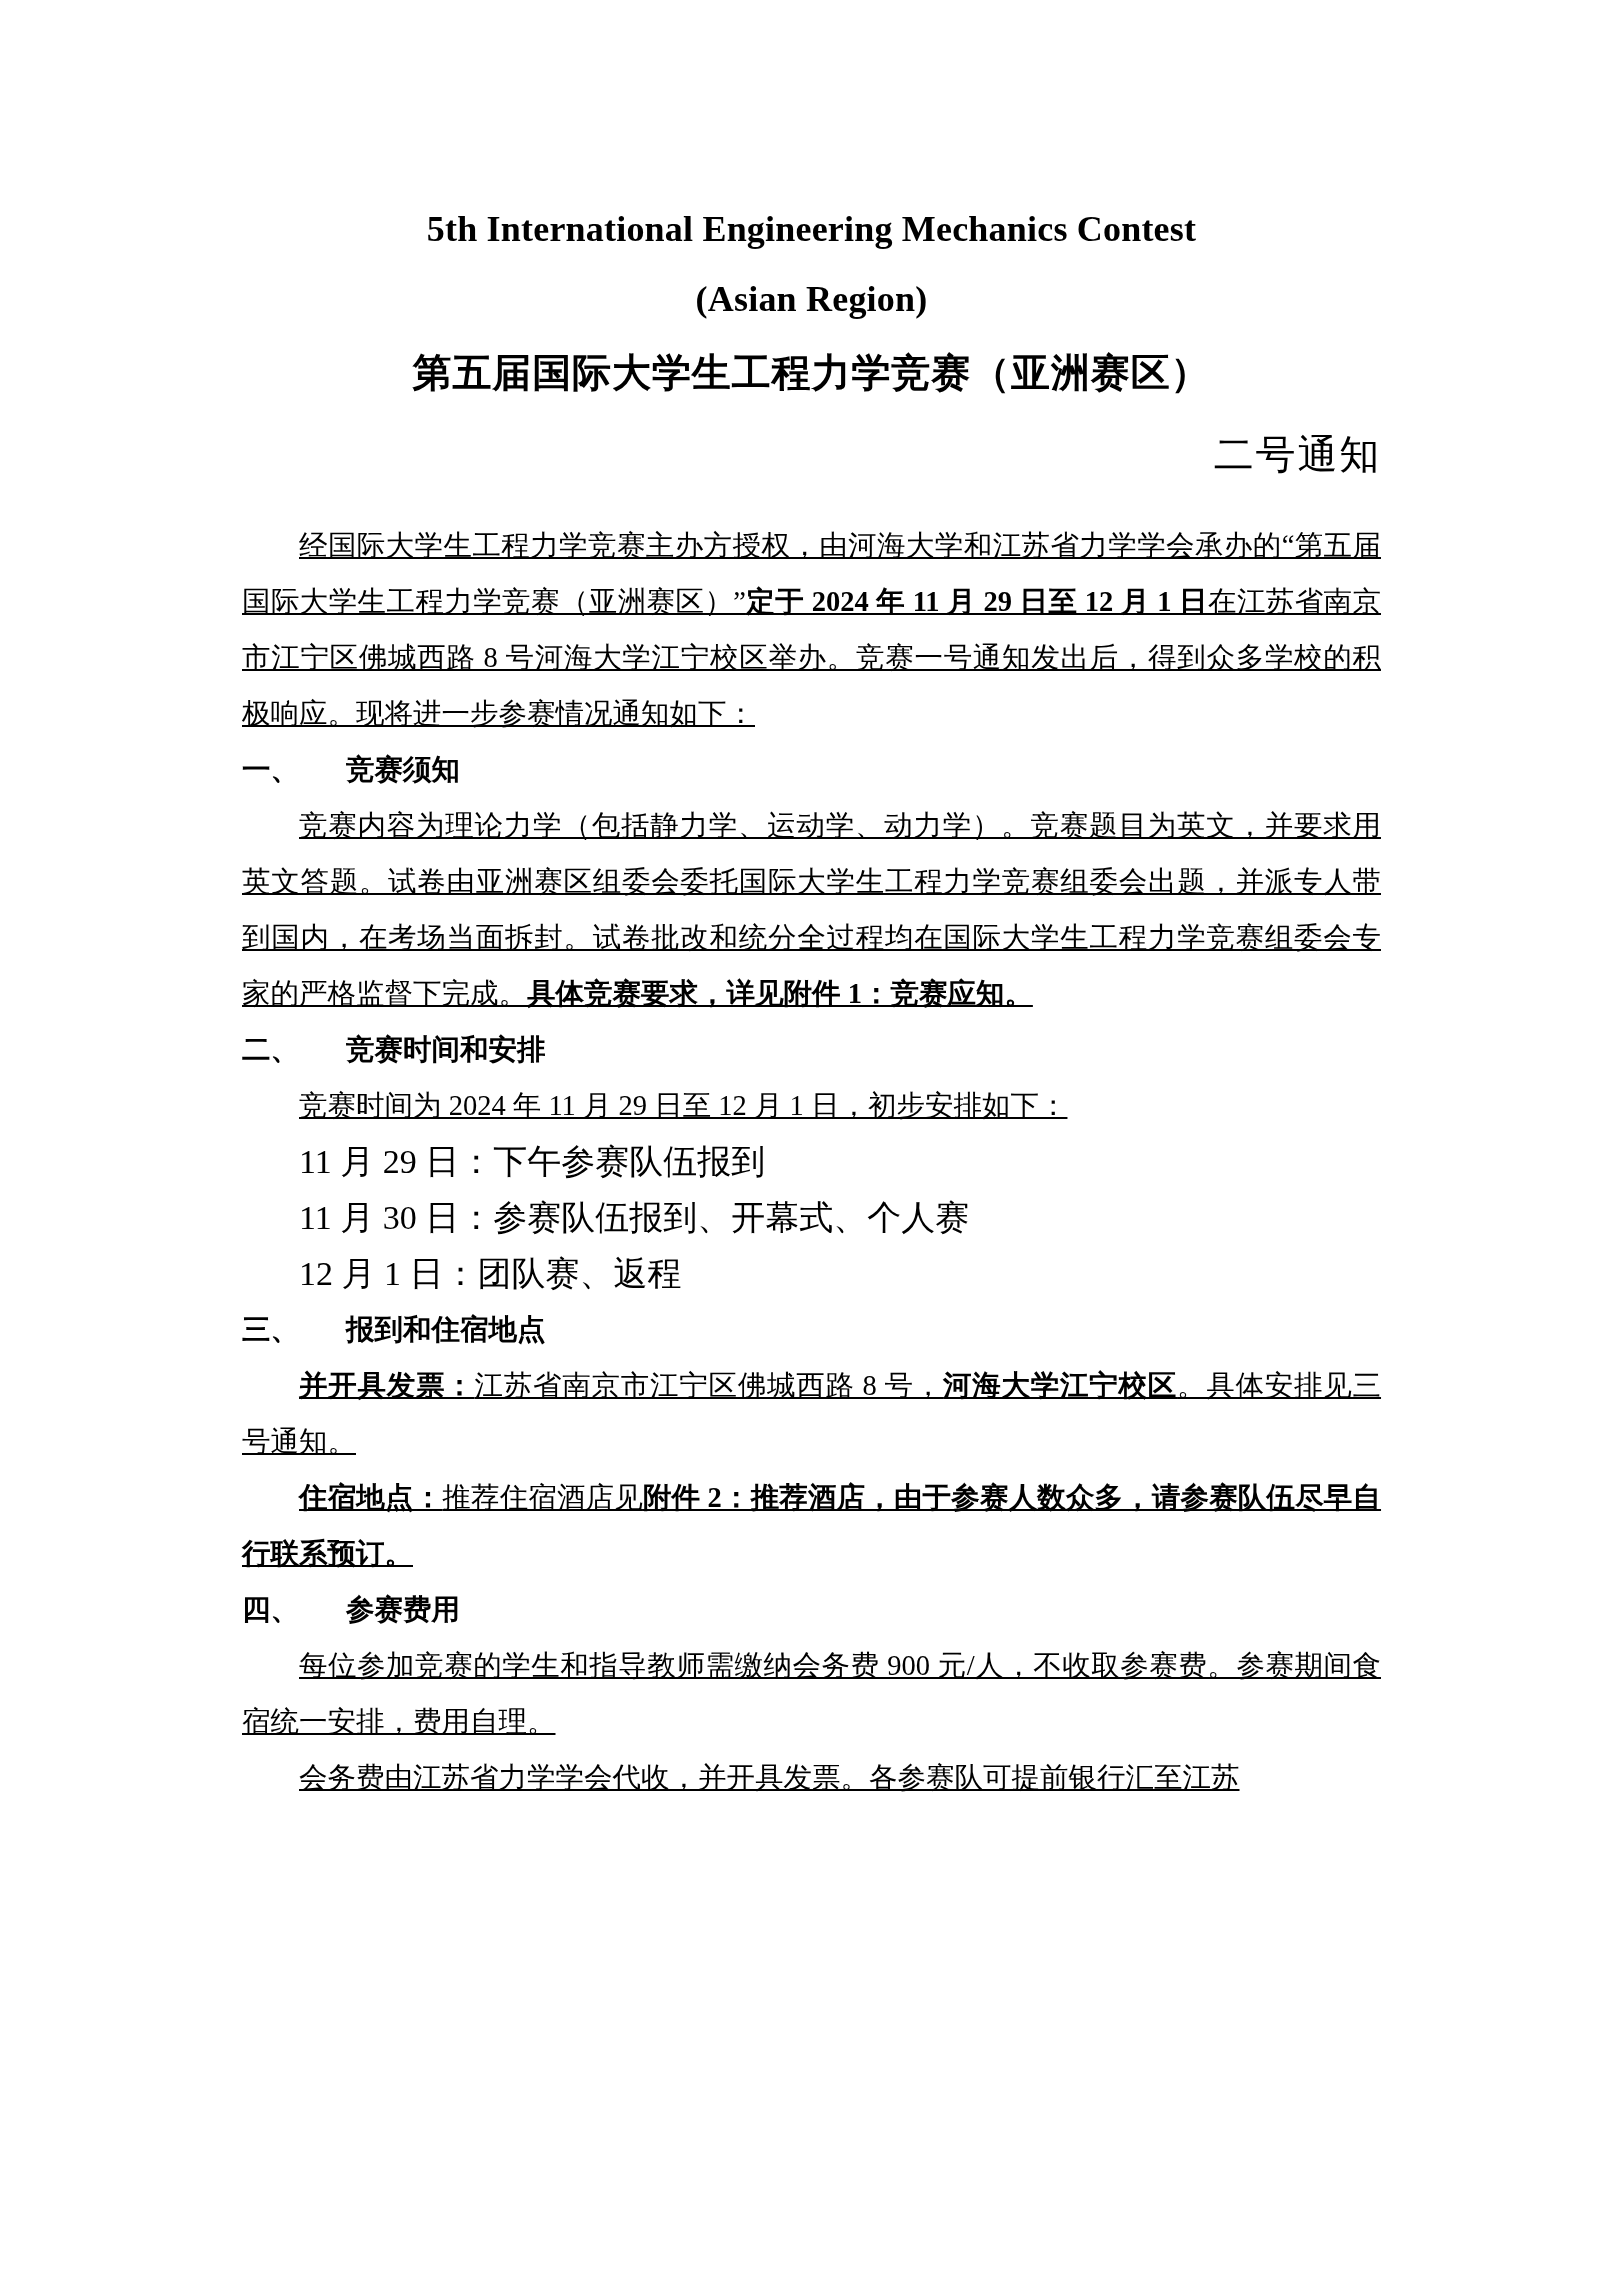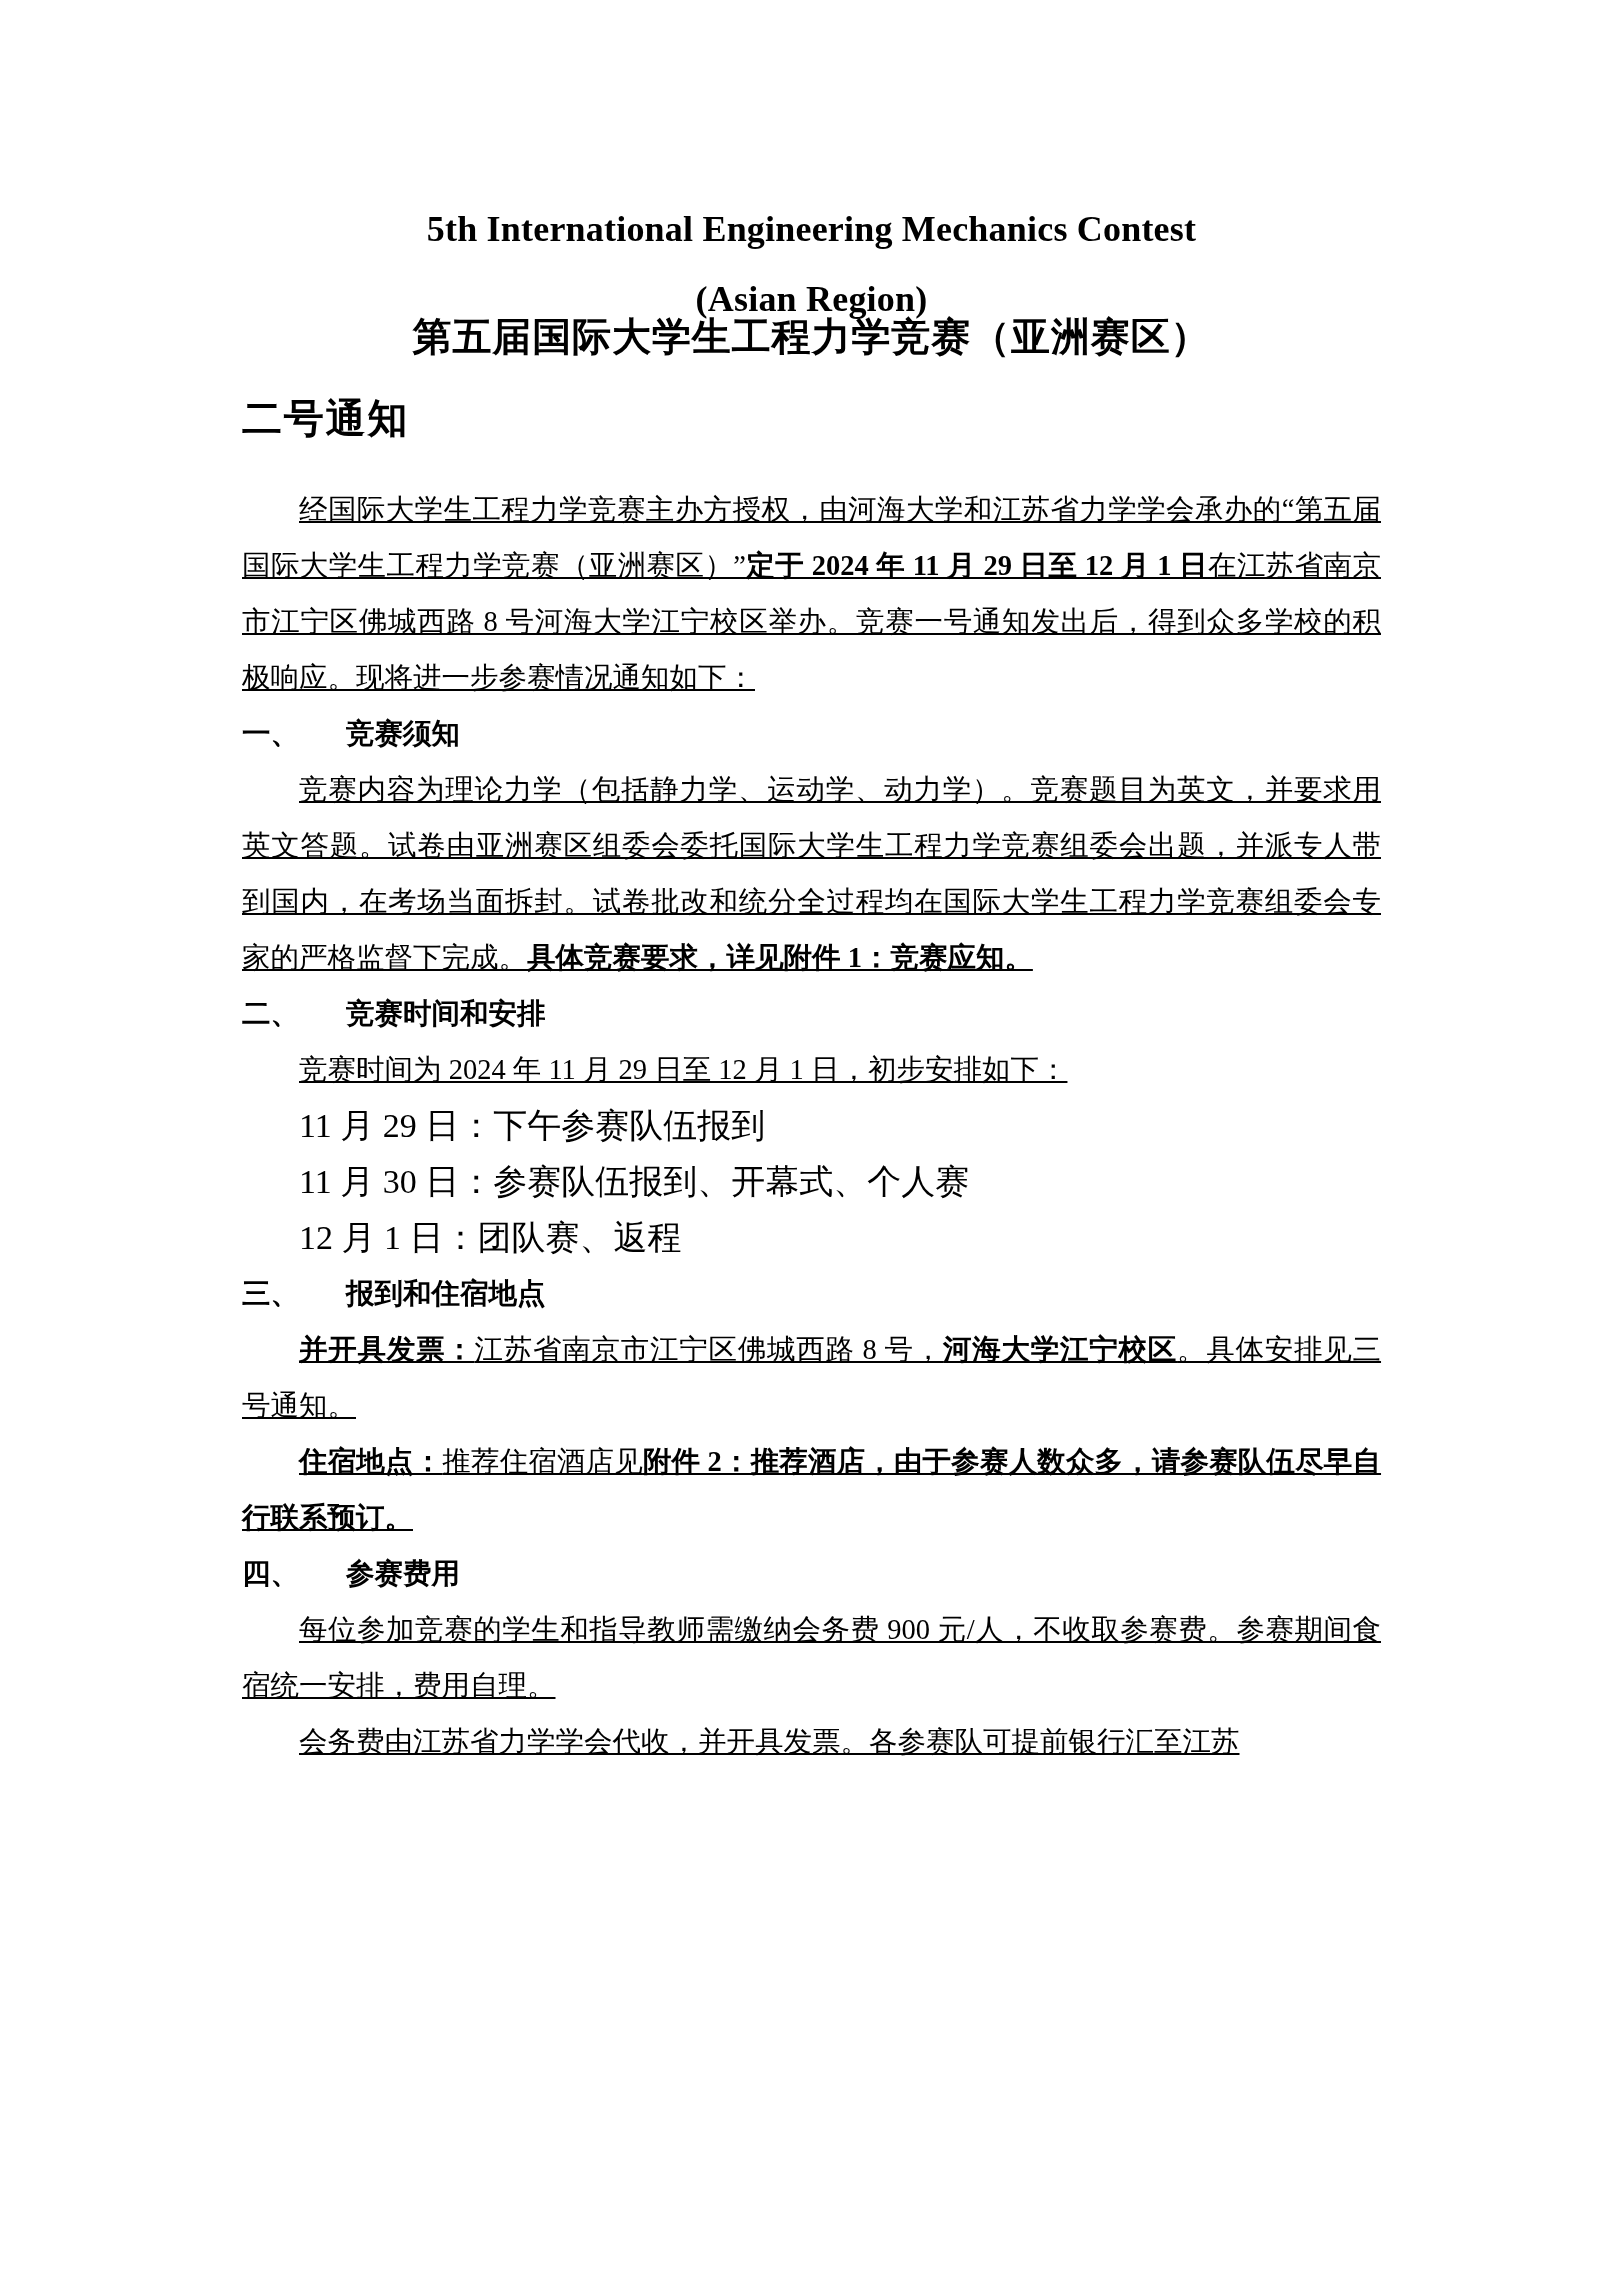--- a/index.html
+++ b/index.html
@@ -47,28 +47,28 @@
   .title-en-2 { margin-top: 34px; }
 
   .title-cn {
     font-family: "Liberation Serif", "DejaVu Serif", serif;
     font-weight: bold;
     font-size: 39px;
     line-height: 1.0;
     text-align: center;
     letter-spacing: 0.9px;
   }
-  .title-cn-main { }
+  .title-cn-main { margin-top: 36px; }
 
   .title-cn-sub {
     font-family: "Liberation Serif", "DejaVu Serif", serif;
-    font-weight: bold;
+    font-weight: normal;
     font-size: 40px;
     line-height: 1.0;
-    text-align: left;
+    text-align: right;
     letter-spacing: 1.8px;
     margin-top: 43px;
   }
 
   
   .para {
     font-size: 28.5px;
     line-height: 56px;
     text-align: justify;
     text-justify: inter-ideograph;

